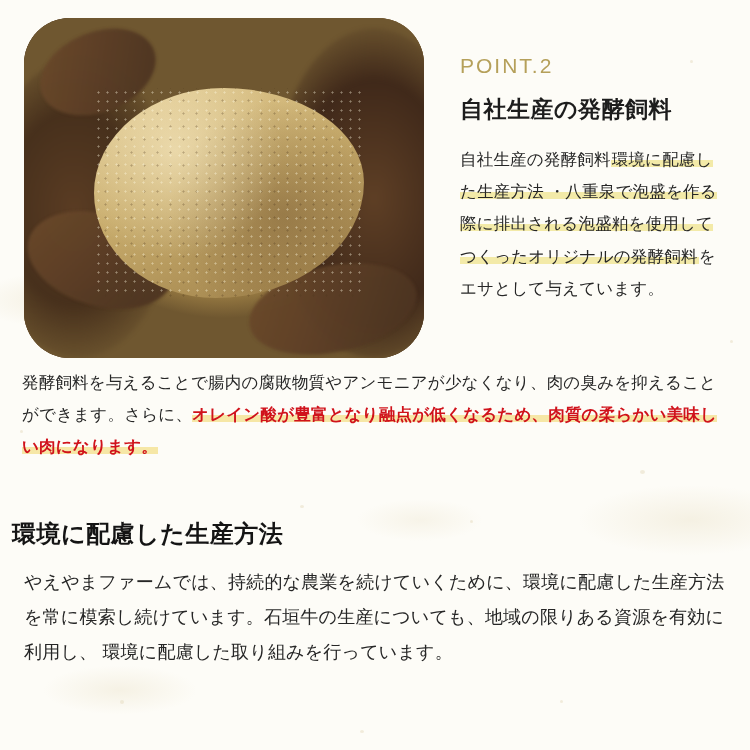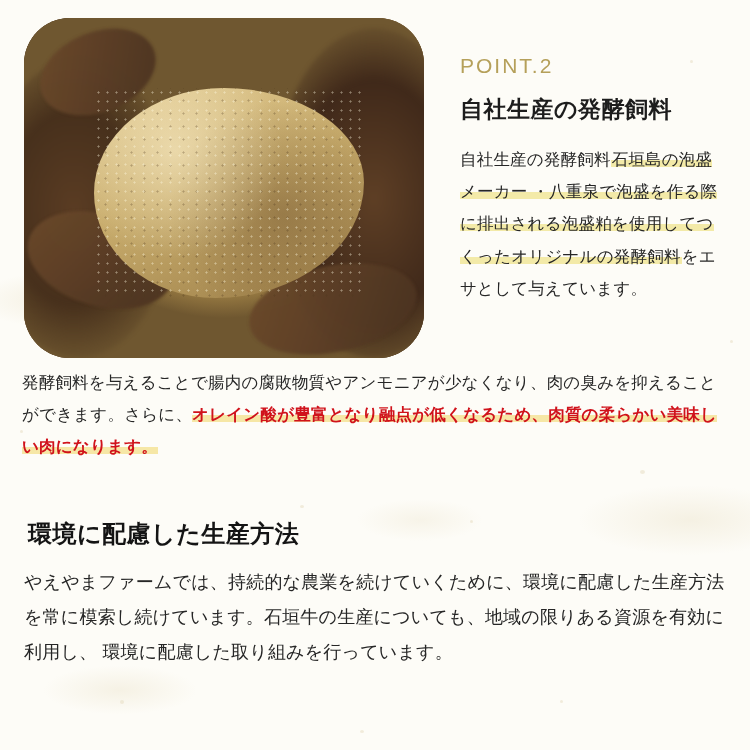--- a/index.html
+++ b/index.html
@@ -164,21 +164,21 @@
   }
   .red-hl {
     color: #d0121b;
     font-weight: bold;
     background: linear-gradient(transparent 58%, #f6e7a6 58%, #f6e7a6 94%, transparent 94%);
   }
 
   
   .bottom-title {
     position: absolute;
-    left: 28px;
+    left: 12px;
     top: 518px;
     font-size: 24px;
     font-weight: bold;
     color: #141414;
     letter-spacing: 0.5px;
   }
   .bottom-body {
     position: absolute;
     left: 24px;
     top: 565px;
@@ -220,21 +220,21 @@
       <div class="finger3"></div>
       <div class="grain">
         <div class="grain-noise"></div>
       </div>
     </div>
 
     <div class="top-right">
       <div class="point-label">POINT.2</div>
       <div class="headline">自社生産の発酵飼料</div>
       <div class="top-body">
-        <span>自社生産の発酵飼料</span><span class="hl">石垣島の泡盛メーカー  ・八重泉で泡盛を作る際に排出される泡盛粕を使用してつくったオリジナルの発酵飼料</span><span>をエサとして与えています。</span>
+        <span>自社生産の発酵飼料</span><span class="hl">環境に配慮した生産方法  ・八重泉で泡盛を作る際に排出される泡盛粕を使用してつくったオリジナルの発酵飼料</span><span>をエサとして与えています。</span>
       </div>
     </div>
   </div>
 
   <div class="mid">
     <span>発酵飼料を与えることで腸内の腐敗物質やアンモニアが少なくなり、肉の臭みを抑えることができます。さらに、</span><span class="red-hl">オレイン酸が豊富となり融点が低くなるため、肉質の柔らかい美味しい肉になります。</span>
   </div>
 
   <div class="bottom-title">環境に配慮した生産方法</div>
   <div class="bottom-body">やえやまファームでは、持続的な農業を続けていくために、環境に配慮した生産方法を常に模索し続けています。石垣牛の生産についても、地域の限りある資源を有効に利用し、 環境に配慮した取り組みを行っています。</div>

